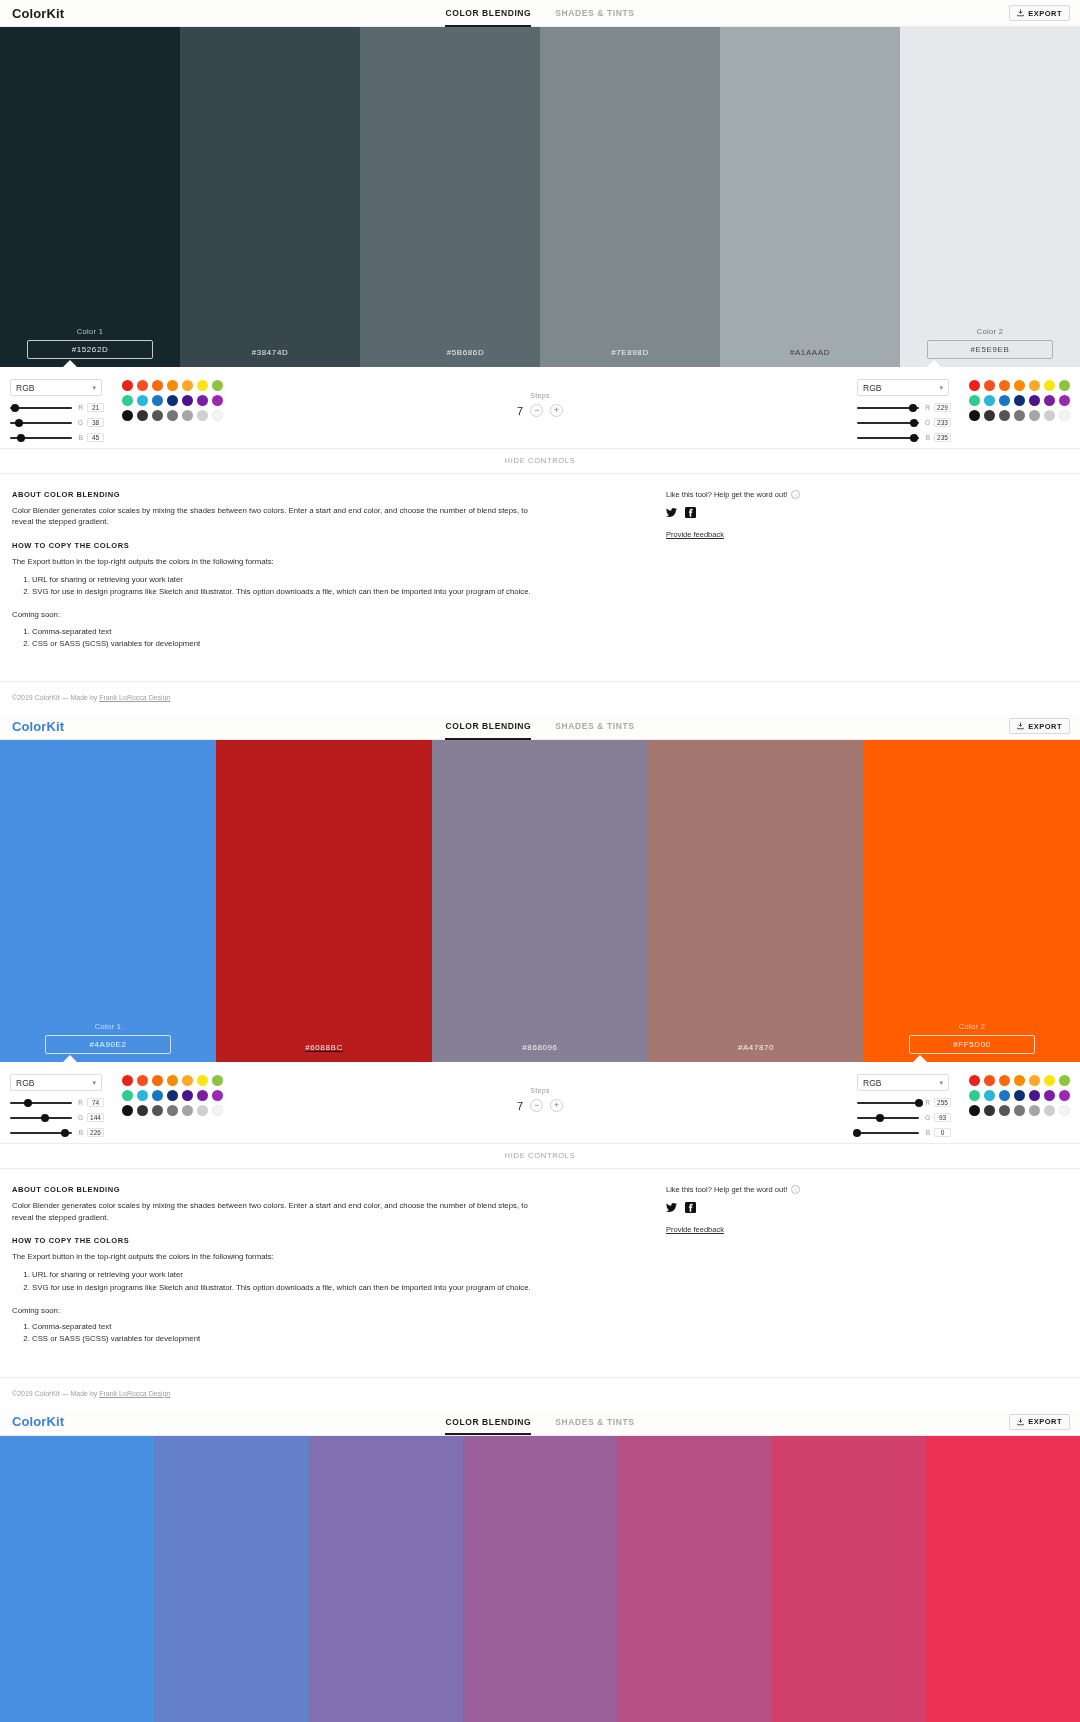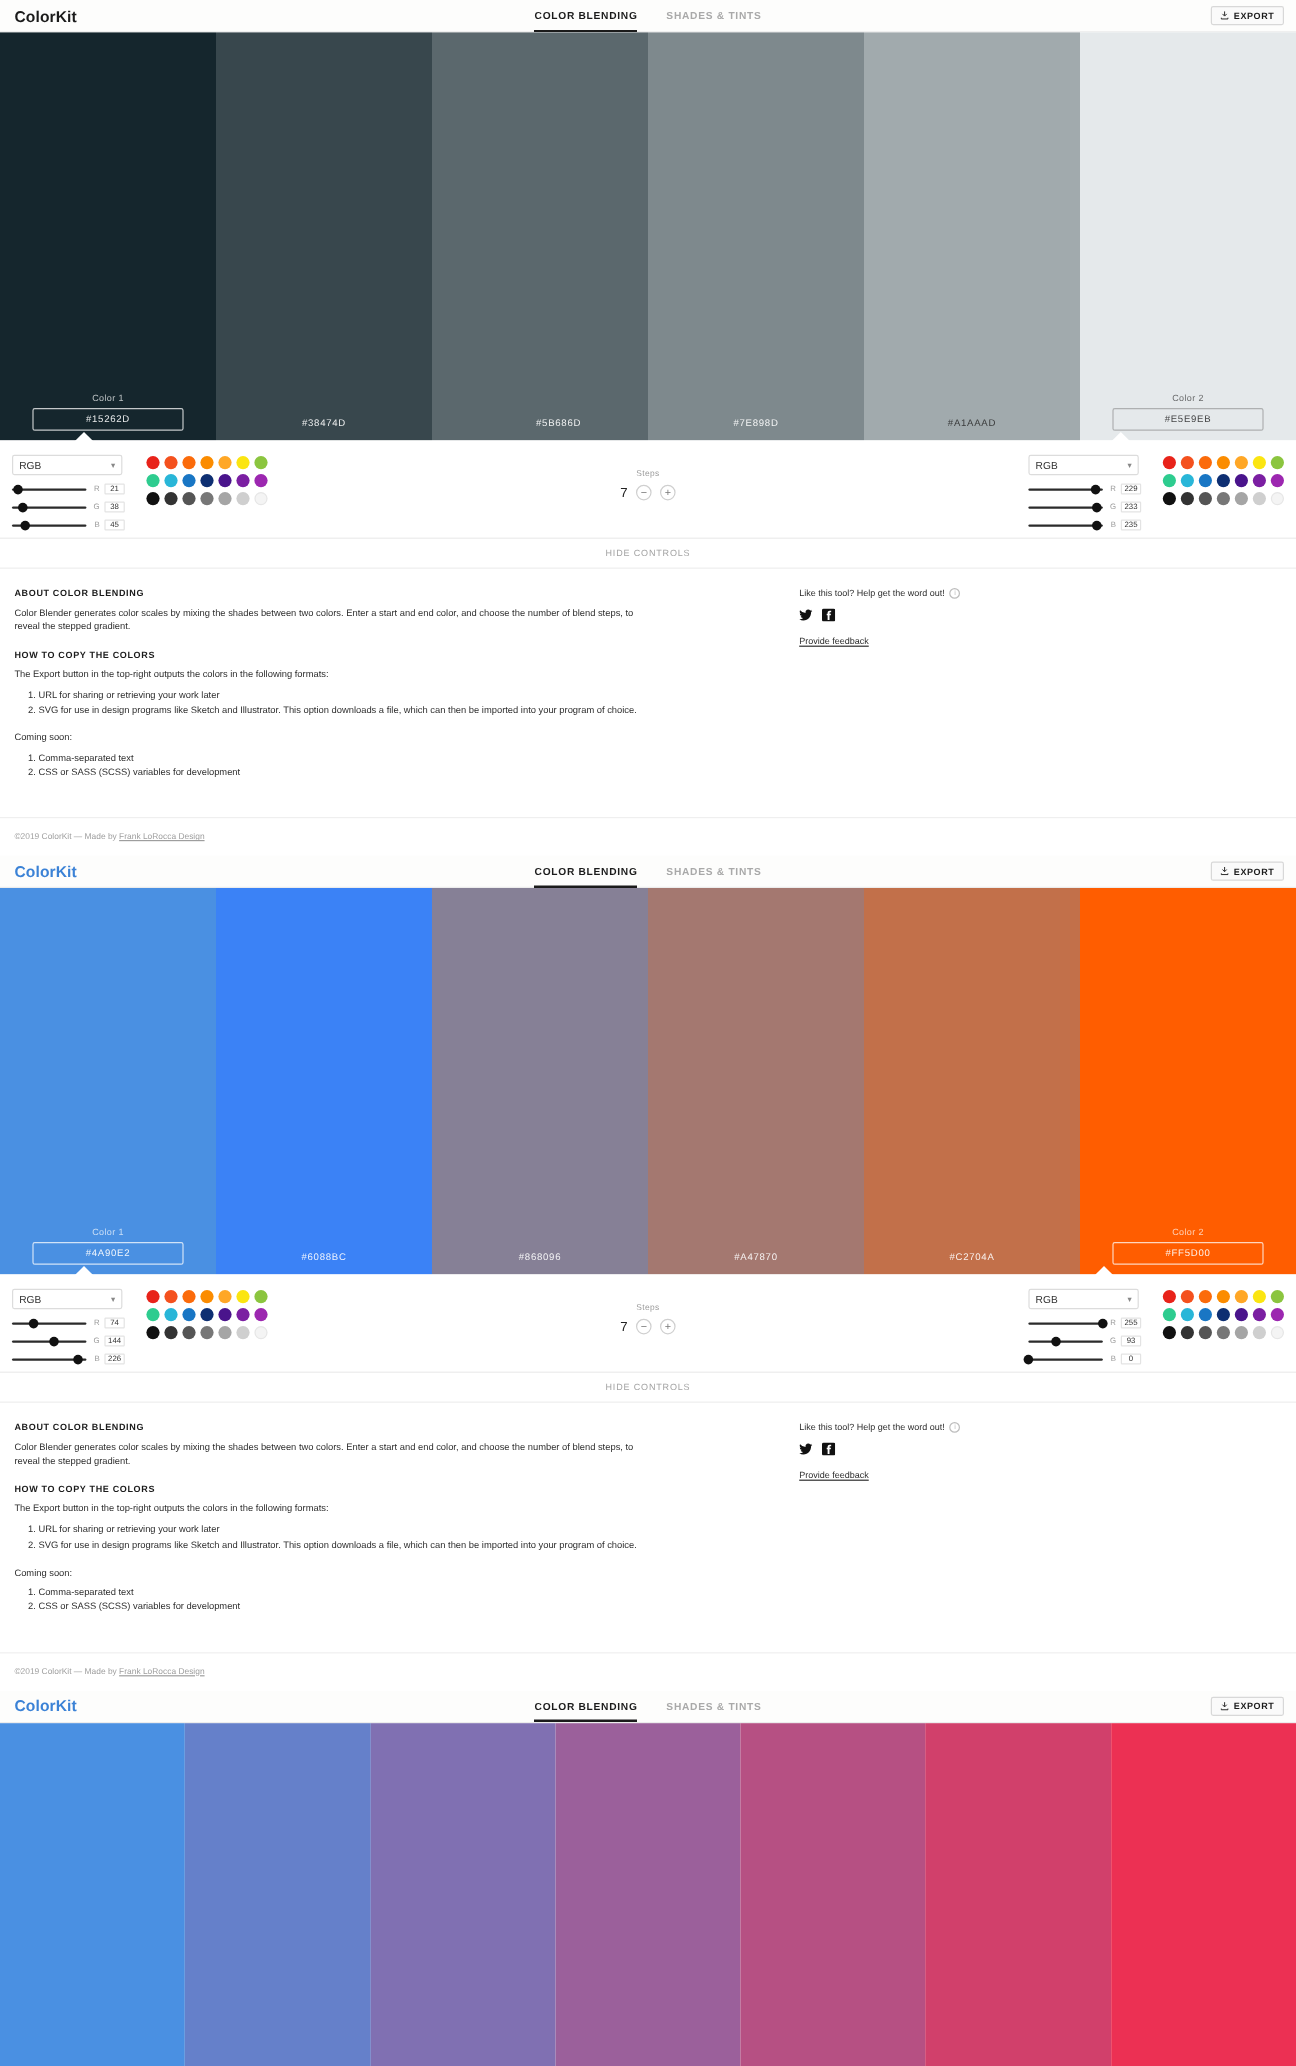--- a/index.html
+++ b/index.html
@@ -514,31 +514,28 @@
       </svg>
       <span>EXPORT</span>
     </div>
   </div>
 
   <div class="swatches" id="sw2" style="height:322px;">
       <div class="swatch" style="background: rgb(74, 144, 226);">
         <div class="swatch-caption" style="color: rgba(255, 255, 255, 0.9);">Color 1</div>
         <input class="hex-input" value="#4A90E2" style="color: rgba(255, 255, 255, 0.9); border-color: rgba(255, 255, 255, 0.75);">
       </div>
-      <div class="swatch" style="background: #3b82f6;">
+      <div class="swatch" style="background: #b91c1c; text-decoration: underline;">
         <div class="hex-plain" style="color: rgba(255, 255, 255, 0.9);">#6088BC</div>
       </div>
       <div class="swatch" style="background: rgb(134, 128, 150);">
         <div class="hex-plain" style="color: rgba(255, 255, 255, 0.9);">#868096</div>
       </div>
       <div class="swatch" style="background: rgb(164, 120, 112);">
         <div class="hex-plain" style="color: rgba(255, 255, 255, 0.9);">#A47870</div>
-      </div>
-      <div class="swatch" style="background: rgb(194, 112, 74);">
-        <div class="hex-plain" style="color: rgba(255, 255, 255, 0.9);">#C2704A</div>
       </div>
       <div class="swatch" style="background: rgb(255, 93, 0);">
         <div class="swatch-caption" style="color: rgba(255, 255, 255, 0.9);">Color 2</div>
         <input class="hex-input" value="#FF5D00" style="color: rgba(255, 255, 255, 0.9); border-color: rgba(255, 255, 255, 0.75);">
       </div>
     </div>
 
   <div class="controls">
     <div class="caret left"></div>
     <div class="caret right" style="right:152px"></div>

